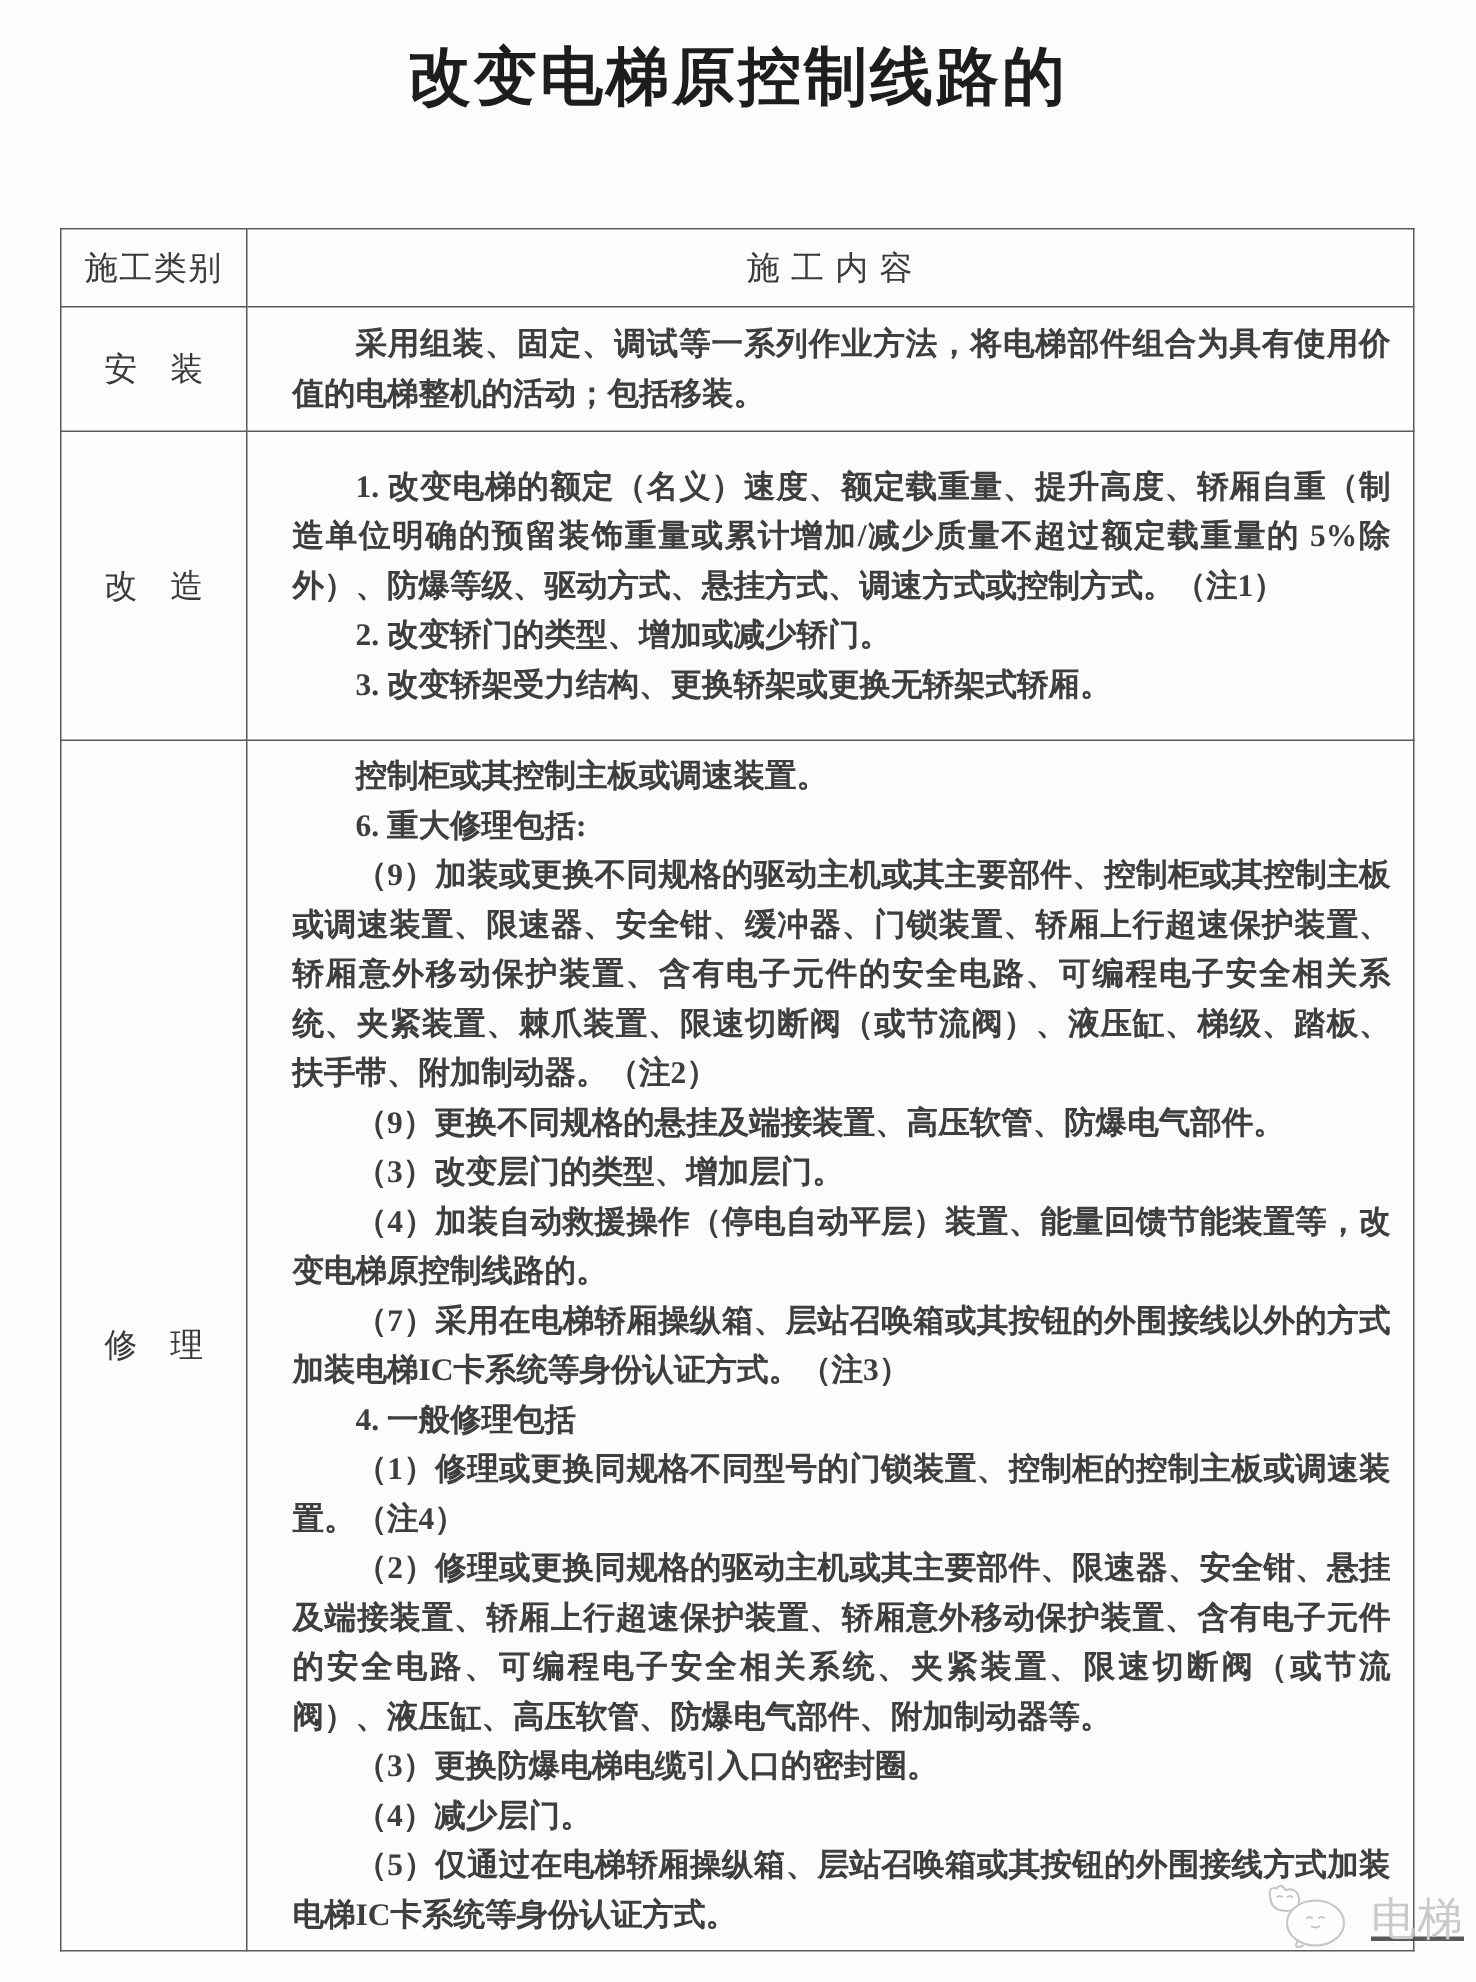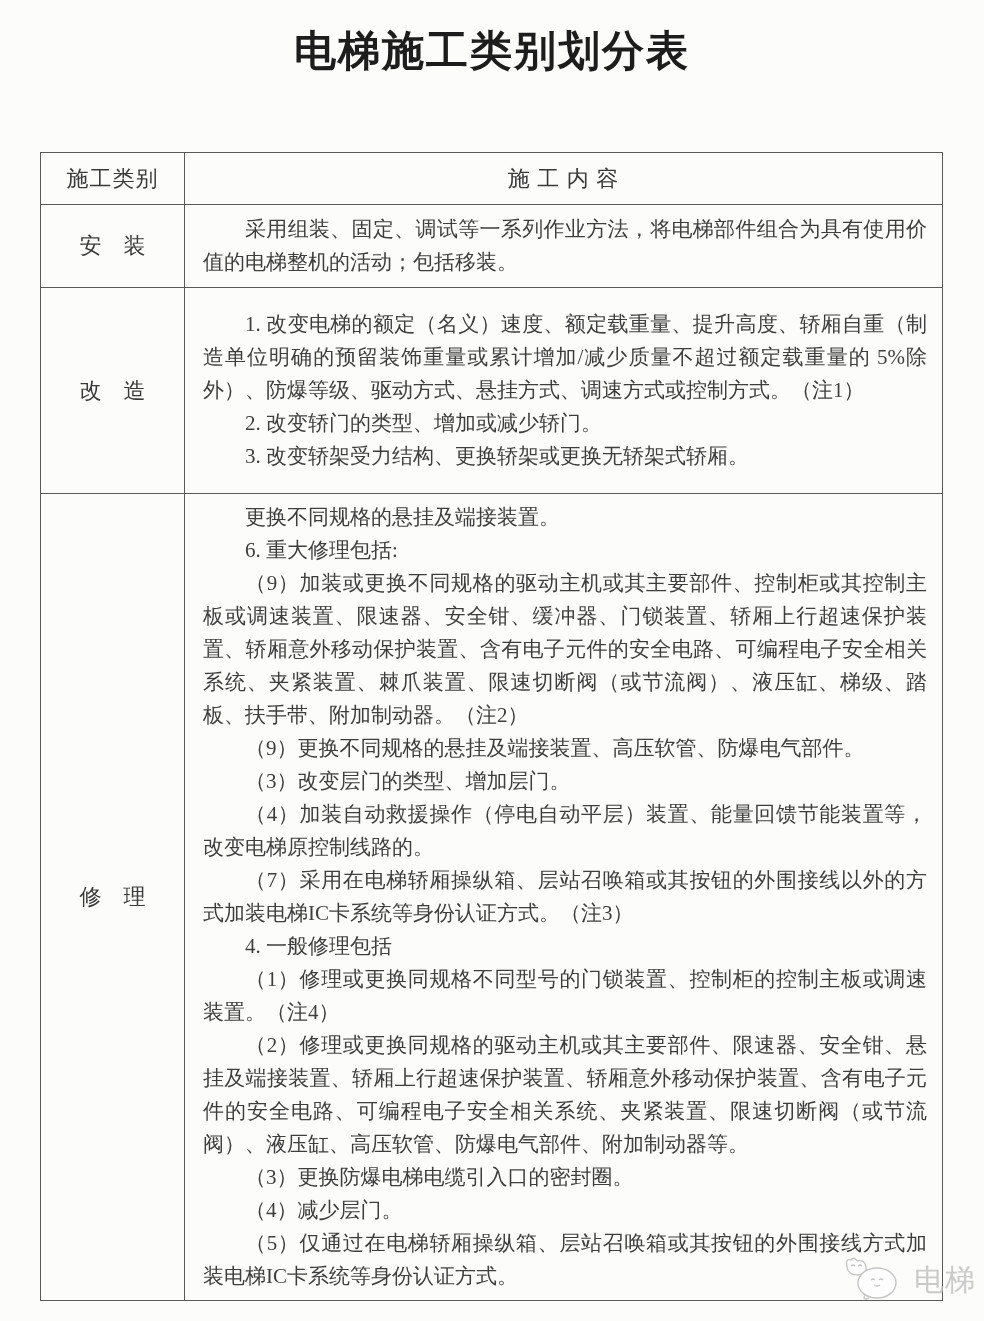--- a/index.html
+++ b/index.html
@@ -27,21 +27,21 @@
   }
   table.doc-table {
     border-collapse: collapse;
     table-layout: fixed;
     width: 903px;
     margin: 76px 0 0 40px;
     background: transparent;
   }
   .doc-table th, .doc-table td {
     border: 1.6px solid #595959;
-    padding: 10px;
+    padding: 0;
   }
   .col-cat { width: 123px; }
   tr.header-row { height: 52px; }
   tr.header-row th {
     font-weight: normal;
     font-size: 22px;
     color: #3a3a3a;
     text-align: center;
     vertical-align: middle;
     letter-spacing: 1px;
@@ -50,52 +50,54 @@
   tr.row-modify   { height: 206px; }
   tr.row-repair   { height: 804px; }
   td.cat {
     text-align: center;
     vertical-align: middle;
     font-size: 22px;
     color: #3a3a3a;
   }
   td.content {
     vertical-align: middle;
-    padding: 7px 15px 7px 18px;
+    padding: 7px 15px 7px 30px;
+    font-weight: bold;
   }
   .para {
     margin: 0;
     text-indent: 2em;
     text-align: justify;
     font-size: 21px;
     line-height: 33px;
     color: #3e3e3e;
   }
   .watermark {
     position: absolute;
     right: 8px;
     bottom: 14px;
     display: flex;
     align-items: center;
     gap: 5px;
     opacity: 0.85;
+    text-decoration: underline;
   }
   .watermark-label {
     font-size: 30px;
     letter-spacing: 1px;
     color: #c2c2c2;
     font-family: "Liberation Sans", sans-serif;
   }
 </style>
 </head>
 <body>
 
 <div class="page">
 
-  <h1 class="doc-title">电梯施工类别划分表</h1>
+  <h1 class="doc-title">改变电梯原控制线路的</h1>
 
   <table class="doc-table">
     <tbody>
       <tr class="header-row">
         <th class="col-cat">施工类别</th>
         <th class="col-content">施 工 内 容</th>
       </tr>
 
       <tr class="row-install">
         <td class="cat">安　装</td>
@@ -114,21 +116,21 @@
               <p class="para">2. 改变轿门的类型、增加或减少轿门。</p>
               <p class="para">3. 改变轿架受力结构、更换轿架或更换无轿架式轿厢。</p>
             </div>
         </td>
       </tr>
 
       <tr class="row-repair">
         <td class="cat">修　理</td>
         <td class="content">
           <div>
-              <p class="para">更换不同规格的悬挂及端接装置。</p>
+              <p class="para">控制柜或其控制主板或调速装置。</p>
               <p class="para">6. 重大修理包括:</p>
               <p class="para">（9）加装或更换不同规格的驱动主机或其主要部件、控制柜或其控制主板或调速装置、限速器、安全钳、缓冲器、门锁装置、轿厢上行超速保护装置、轿厢意外移动保护装置、含有电子元件的安全电路、可编程电子安全相关系统、夹紧装置、棘爪装置、限速切断阀（或节流阀）、液压缸、梯级、踏板、扶手带、附加制动器。（注2）</p>
               <p class="para">（9）更换不同规格的悬挂及端接装置、高压软管、防爆电气部件。</p>
               <p class="para">（3）改变层门的类型、增加层门。</p>
               <p class="para">（4）加装自动救援操作（停电自动平层）装置、能量回馈节能装置等，改变电梯原控制线路的。</p>
               <p class="para">（7）采用在电梯轿厢操纵箱、层站召唤箱或其按钮的外围接线以外的方式加装电梯IC卡系统等身份认证方式。（注3）</p>
               <p class="para">4. 一般修理包括</p>
               <p class="para">（1）修理或更换同规格不同型号的门锁装置、控制柜的控制主板或调速装置。（注4）</p>
               <p class="para">（2）修理或更换同规格的驱动主机或其主要部件、限速器、安全钳、悬挂及端接装置、轿厢上行超速保护装置、轿厢意外移动保护装置、含有电子元件的安全电路、可编程电子安全相关系统、夹紧装置、限速切断阀（或节流阀）、液压缸、高压软管、防爆电气部件、附加制动器等。</p>
               <p class="para">（3）更换防爆电梯电缆引入口的密封圈。</p>

